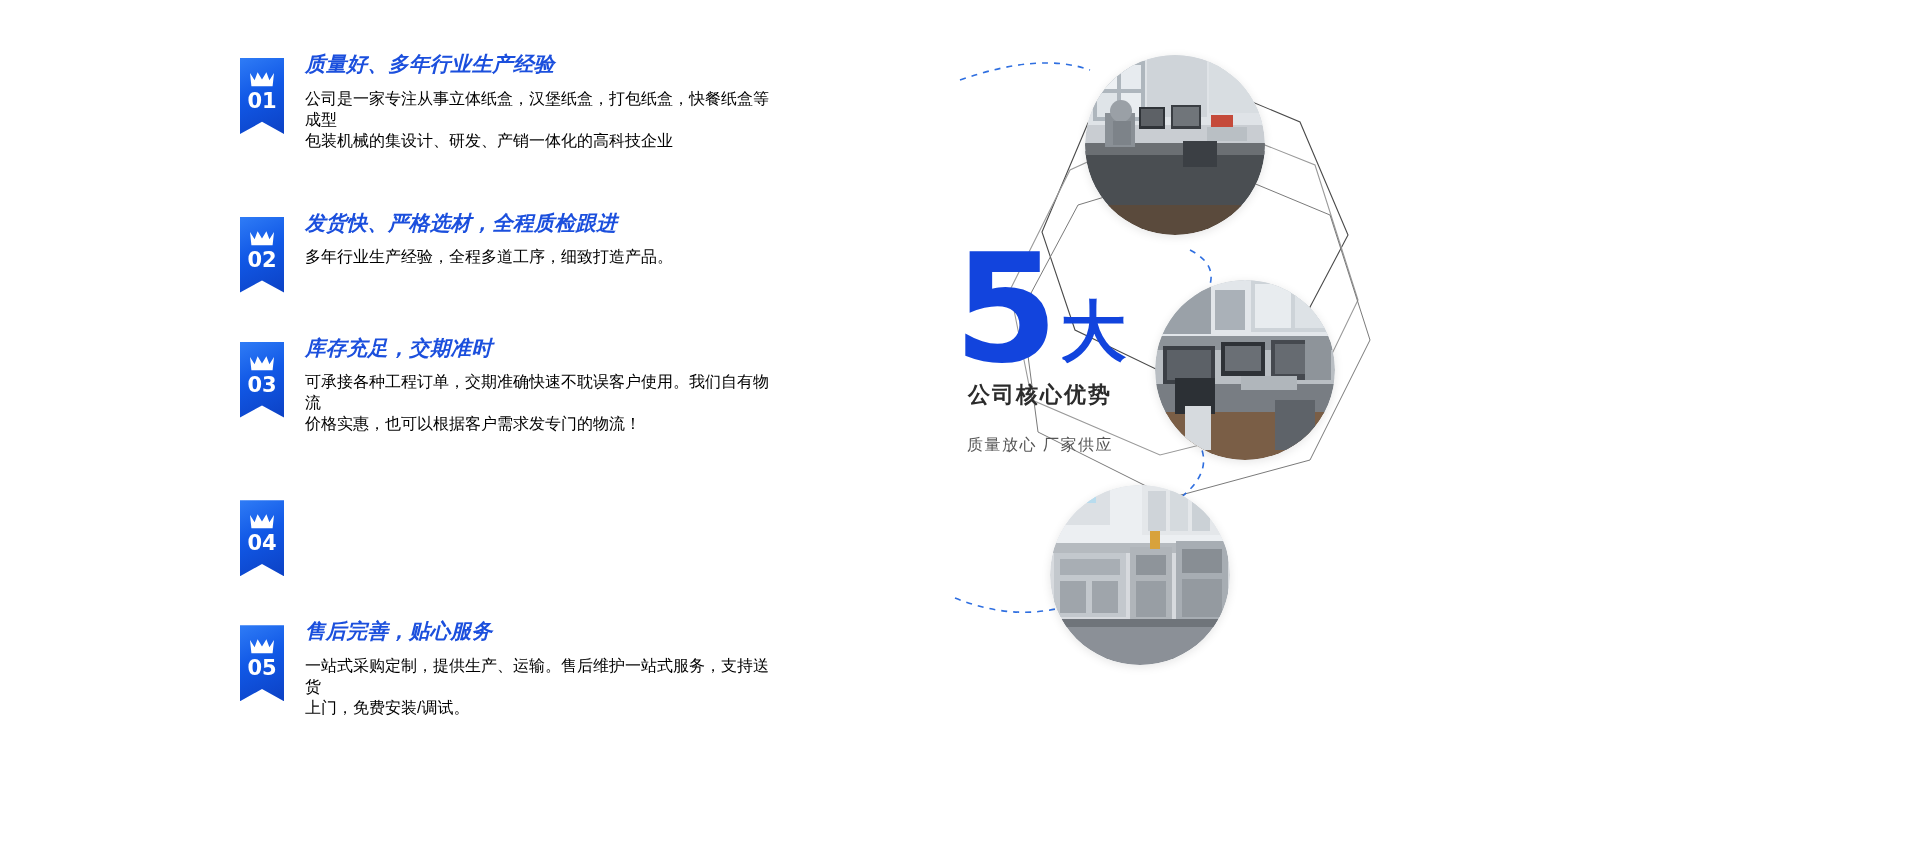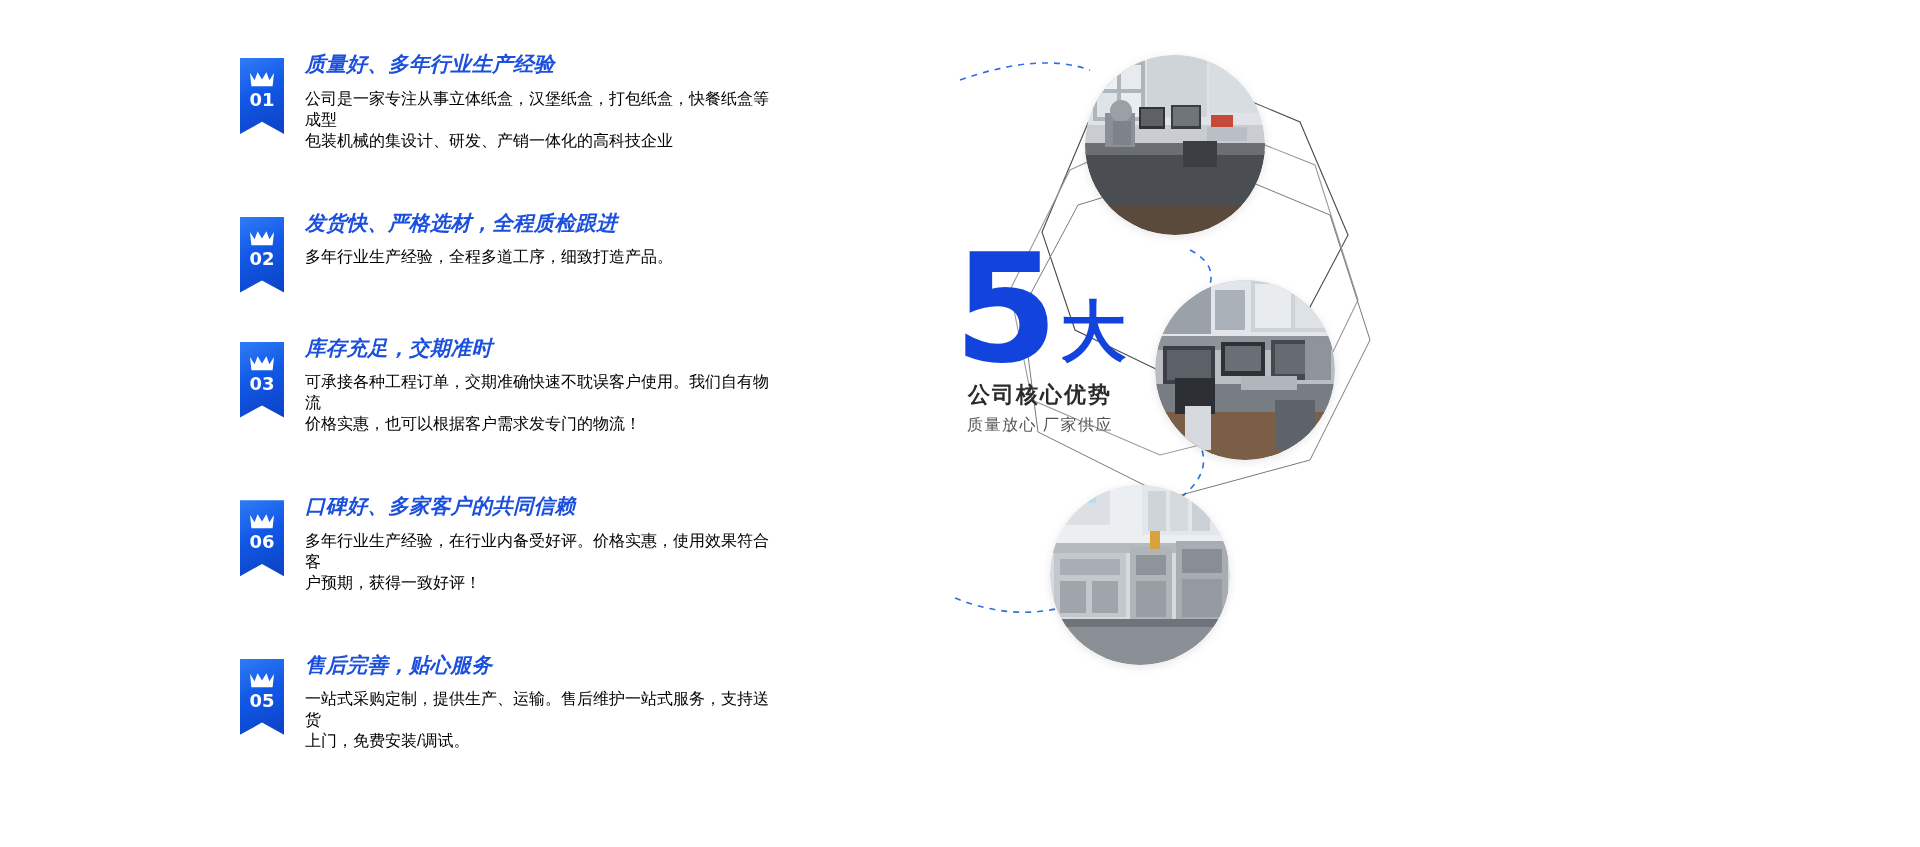--- a/index.html
+++ b/index.html
@@ -35,21 +35,21 @@
     display:flex;flex-direction:column;align-items:center;
   }
   .badge .crown{
     margin-top:13px;
     width:26px;height:17px;
     display:block;
   }
   .badge .num{
     margin-top:3px;
     color:#ffffff;
-    font-size:18px;
+    font-size:21px;
     font-weight:bold;
     letter-spacing:0px;
     font-family:"DejaVu Sans",sans-serif;
     line-height:1;
   }
 
   .ftext{flex:1 1 auto;padding-top:2px;}
   .ftitle{
     color:#1b4fdd;
     font-size:20.5px;
@@ -104,21 +104,21 @@
     color:#2b2b2b;
     font-size:22px;
     font-weight:bold;
     letter-spacing:2px;
     margin-top:2px;
   }
   .core-sub{
     color:#555555;
     font-size:16px;
     letter-spacing:1.5px;
-    margin-top:5px;
+    margin-top:25px;
   }
 
   
   .photo{
     position:absolute;
     border-radius:50%;
     overflow:hidden;
     box-shadow:0 2px 10px rgba(0,0,0,0.10);
   }
   .photo svg{display:block;}
@@ -182,29 +182,21 @@
           <div>价格实惠，也可以根据客户需求发专门的物流！</div>
         <p></p>
       </div>
     </div>
 
     <div class="feature">
       <div class="badge">
         <svg class="crown" viewBox="0 0 26 17">
           <path d="M1 2 L5.6 9.2 L8.6 1.2 L13 8.6 L17.4 1.2 L20.4 9.2 L25 2 L23.6 15.2 L2.4 15.2 Z" fill="#ffffff"></path>
         </svg>
-        <span class="num">06</span>
-      </div>
-      <div class="ftext">
-        <p class="ftitle">口碑好、多家客户的共同信赖</p>
-        <p class="fdesc">
-          </p>
-          <div>多年行业生产经验，在行业内备受好评。价格实惠，使用效果符合客</div>
-          <div>户预期，获得一致好评！</div>
-        <p></p>
+        <span class="num">04</span>
       </div>
     </div>
 
     <div class="feature">
       <div class="badge">
         <svg class="crown" viewBox="0 0 26 17">
           <path d="M1 2 L5.6 9.2 L8.6 1.2 L13 8.6 L17.4 1.2 L20.4 9.2 L25 2 L23.6 15.2 L2.4 15.2 Z" fill="#ffffff"></path>
         </svg>
         <span class="num">05</span>
       </div>

